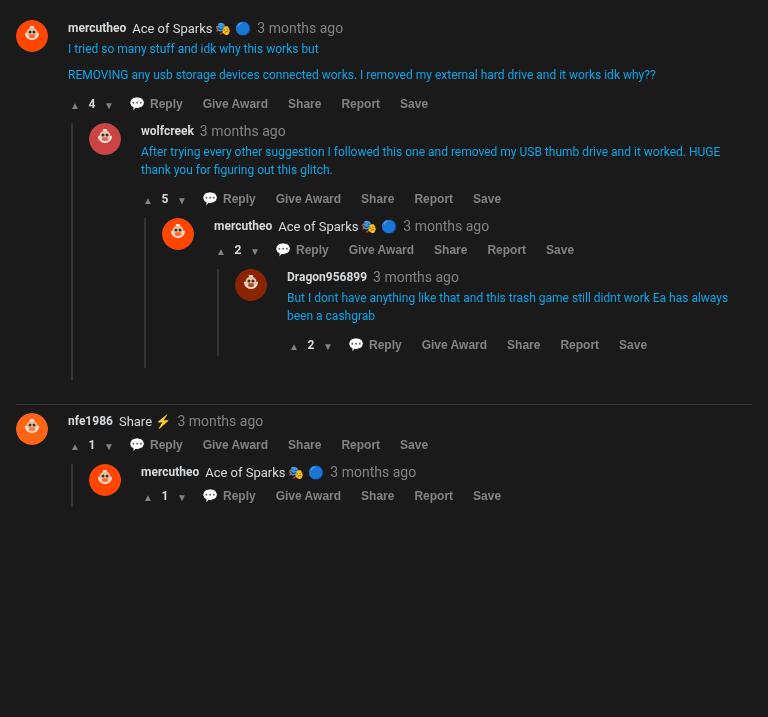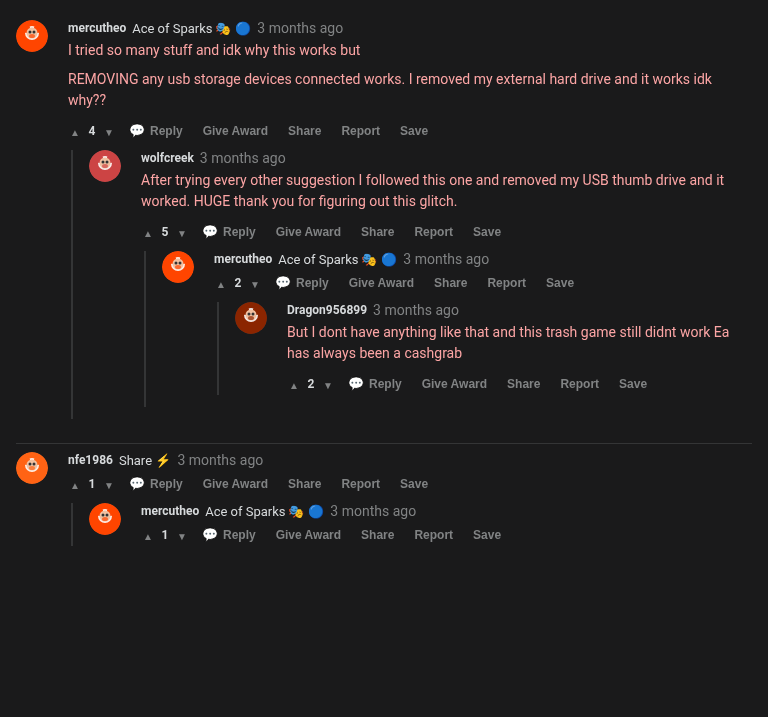--- a/index.html
+++ b/index.html
@@ -52,22 +52,22 @@
       color: #d7dadc;
       display: flex;
       align-items: center;
       gap: 3px;
     }
     .timestamp {
       font-size: 14px;
       color: #818384;
     }
     .comment-text {
-      font-size: 14px;
-      color: #fca5a5;
+      font-size: 12px;
+      color: #0ea5e9;
       line-height: 1.5;
       margin-bottom: 8px;
     }
     .comment-actions {
       display: flex;
       align-items: center;
       gap: 8px;
       flex-wrap: wrap;
     }
     .vote-section {

